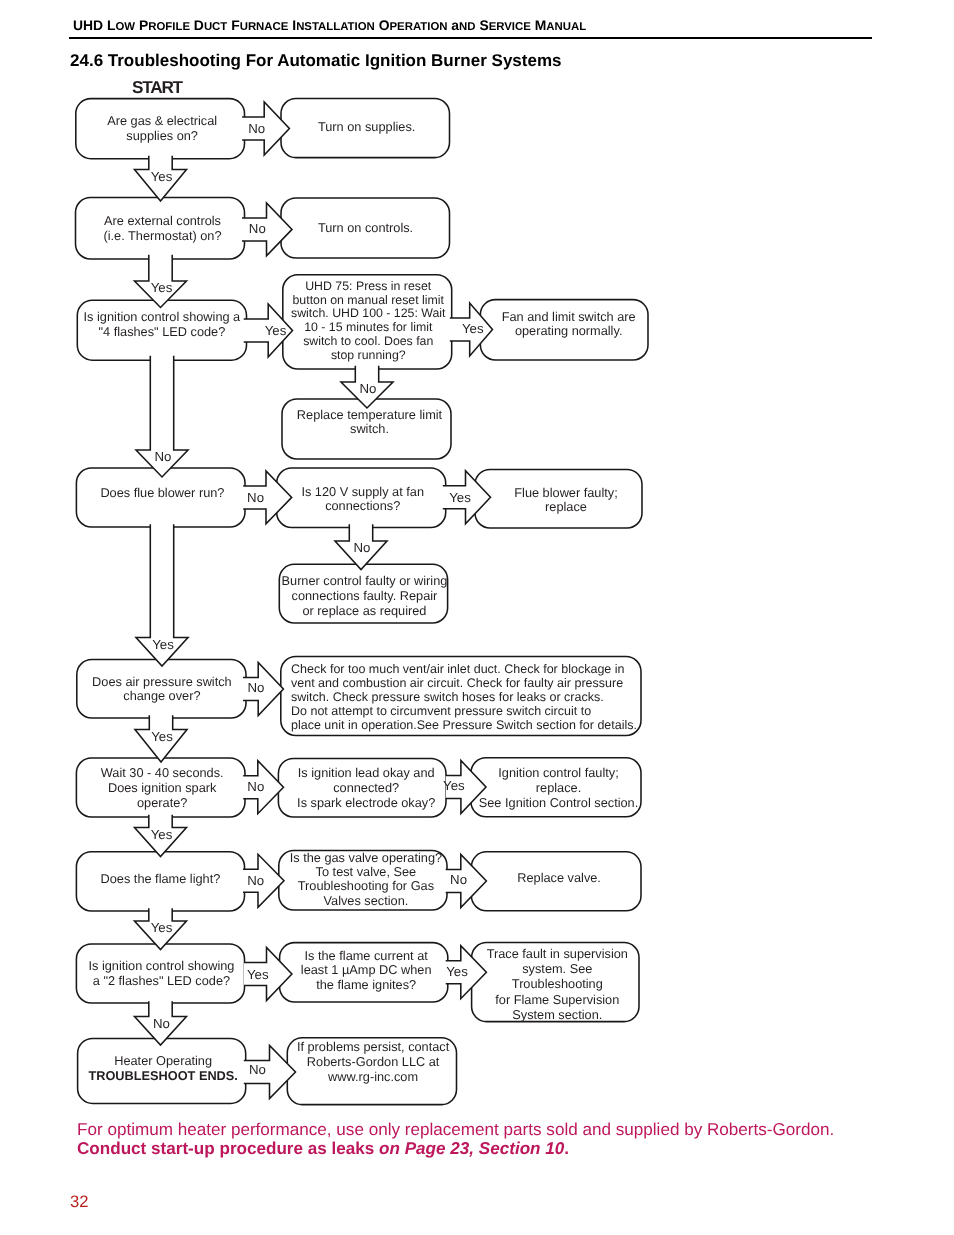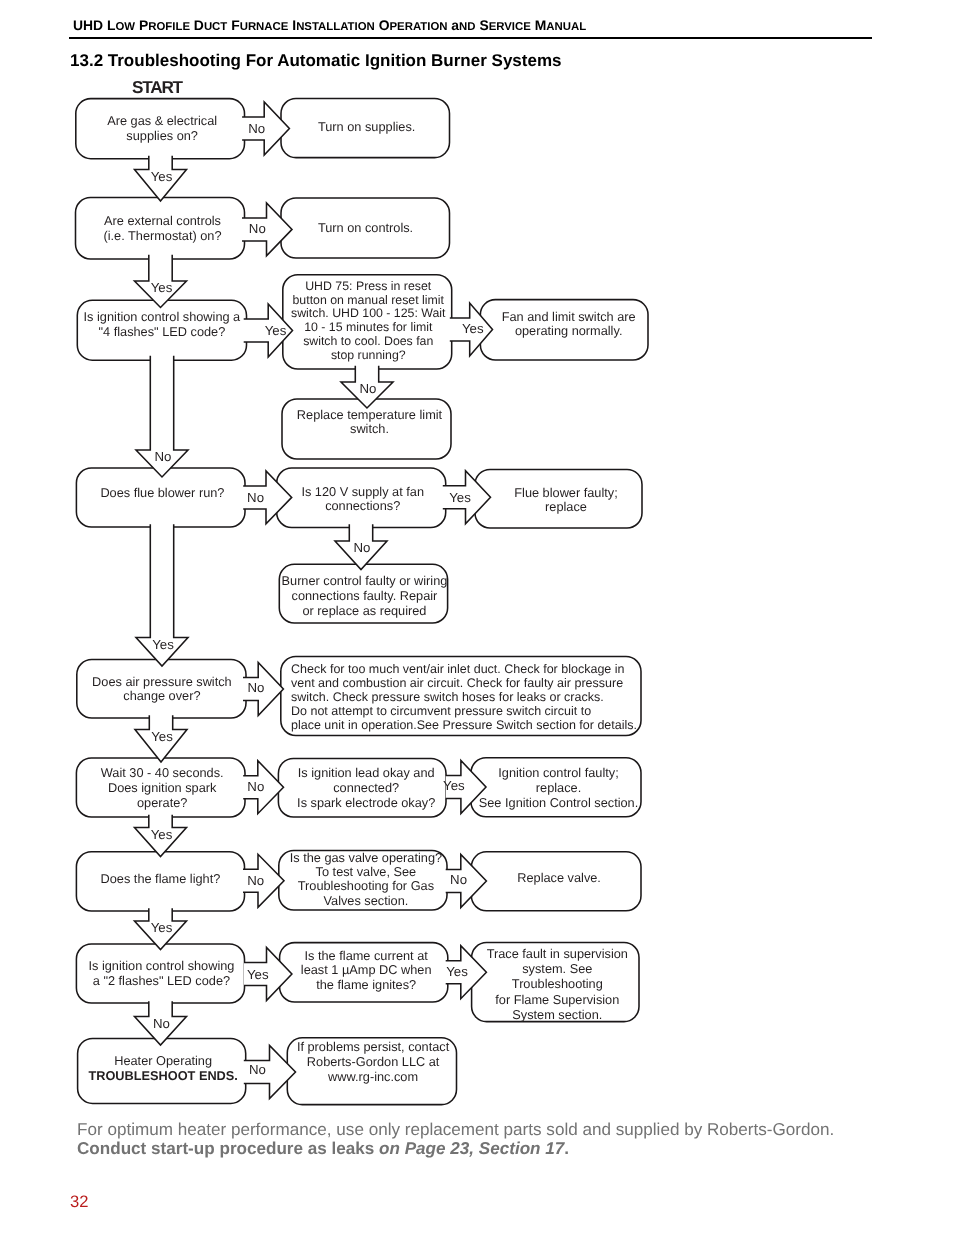--- a/index.html
+++ b/index.html
@@ -7,30 +7,30 @@
   .page{position:relative;width:954px;height:1235px;overflow:hidden;background:#fff;}
   .hdr{position:absolute;left:73px;top:17px;font-size:13.9px;font-weight:bold;white-space:nowrap;color:#000;}
   .hdr .sc{font-size:11.4px;}
   .hrule{position:absolute;left:69px;top:37px;width:803px;height:2.2px;background:#000;}
   .sect{position:absolute;left:70px;top:51px;font-size:17px;font-weight:bold;white-space:nowrap;}
   #flow{position:absolute;left:0;top:0;}
   .bx{fill:#fff;stroke:#1a1718;stroke-width:1.55;}
   .ar{fill:#fff;stroke:#1a1718;stroke-width:1.55;stroke-linejoin:miter;}
   .t{font-family:"Liberation Sans",sans-serif;font-size:12.75px;fill:#231f20;}
   .lbl{font-family:"Liberation Sans",sans-serif;font-size:13.25px;fill:#231f20;}
-  .foot{position:absolute;left:77px;font-size:17.1px;color:#737373;white-space:nowrap;}
+  .foot{position:absolute;left:77px;font-size:17.1px;color:#be185d;white-space:nowrap;}
   .pg{position:absolute;left:70px;top:1192px;font-size:16.6px;color:#b91c1c;}
 </style>
 </head>
 <body>
 
 <div class="page">
   <div class="hdr"><span>UHD</span> <span>L<span class="sc">OW</span></span> <span>P<span class="sc">ROFILE</span></span> <span>D<span class="sc">UCT</span></span> <span>F<span class="sc">URNACE</span></span> <span>I<span class="sc">NSTALLATION</span></span> <span>O<span class="sc">PERATION</span></span> <span>a<span class="sc">ND</span></span> <span>S<span class="sc">ERVICE</span></span> <span>M<span class="sc">ANUAL</span></span></div>
   <div class="hrule"></div>
-  <div class="sect">13.2 Troubleshooting For Automatic Ignition Burner Systems</div>
+  <div class="sect">24.6 Troubleshooting For Automatic Ignition Burner Systems</div>
   <svg id="flow" width="954" height="1235">
       <g>
         <path d="M90.8,98.6 H229.5 A15,15 0 0 1 244.5,113.6 V143.7 A15,15 0 0 1 229.5,158.7 H90.8 A15,15 0 0 1 75.8,143.7 V113.6 A15,15 0 0 1 90.8,98.6 Z" class="bx"></path>
       </g>
       <g>
         <path d="M296,98.5 H434.5 A15,15 0 0 1 449.5,113.5 V142.6 A15,15 0 0 1 434.5,157.6 H296 A15,15 0 0 1 281,142.6 V113.5 A15,15 0 0 1 296,98.5 Z" class="bx"></path>
       </g>
       <g>
         <path d="M90.5,197.5 H229.5 A15,15 0 0 1 244.5,212.5 V244 A15,15 0 0 1 229.5,259 H90.5 A15,15 0 0 1 75.5,244 V212.5 A15,15 0 0 1 90.5,197.5 Z" class="bx"></path>
       </g>
@@ -255,15 +255,15 @@
       <text x="255.7" y="884.6" class="lbl" text-anchor="middle">No</text>
       <text x="458.6" y="884.4" class="lbl" text-anchor="middle">No</text>
       <text x="161.5" y="932" class="lbl" text-anchor="middle">Yes</text>
       <text x="257.8" y="978.8" class="lbl" text-anchor="middle">Yes</text>
       <text x="457" y="976.4" class="lbl" text-anchor="middle">Yes</text>
       <text x="161.5" y="1027.5" class="lbl" text-anchor="middle">No</text>
       <text x="257.4" y="1074.3" class="lbl" text-anchor="middle">No</text>
       <text x="157" y="93.3" class="t" text-anchor="middle" font-weight="bold" style="font-size: 17.2px; letter-spacing: -1.25px;">START</text>
     </svg>
   <div class="foot" id="f1" style="top:1120px">For optimum heater performance, use only replacement parts sold and supplied by Roberts-Gordon.</div>
-  <div class="foot" id="f2" style="top:1139px"><b>Conduct start-up procedure as leaks </b><b style="font-style:italic">on Page 23, Section 17</b><b>.</b></div>
+  <div class="foot" id="f2" style="top:1139px"><b>Conduct start-up procedure as leaks </b><b style="font-style:italic">on Page 23, Section 10</b><b>.</b></div>
   <div class="pg">32</div>
 </div>
 
 </body></html>

